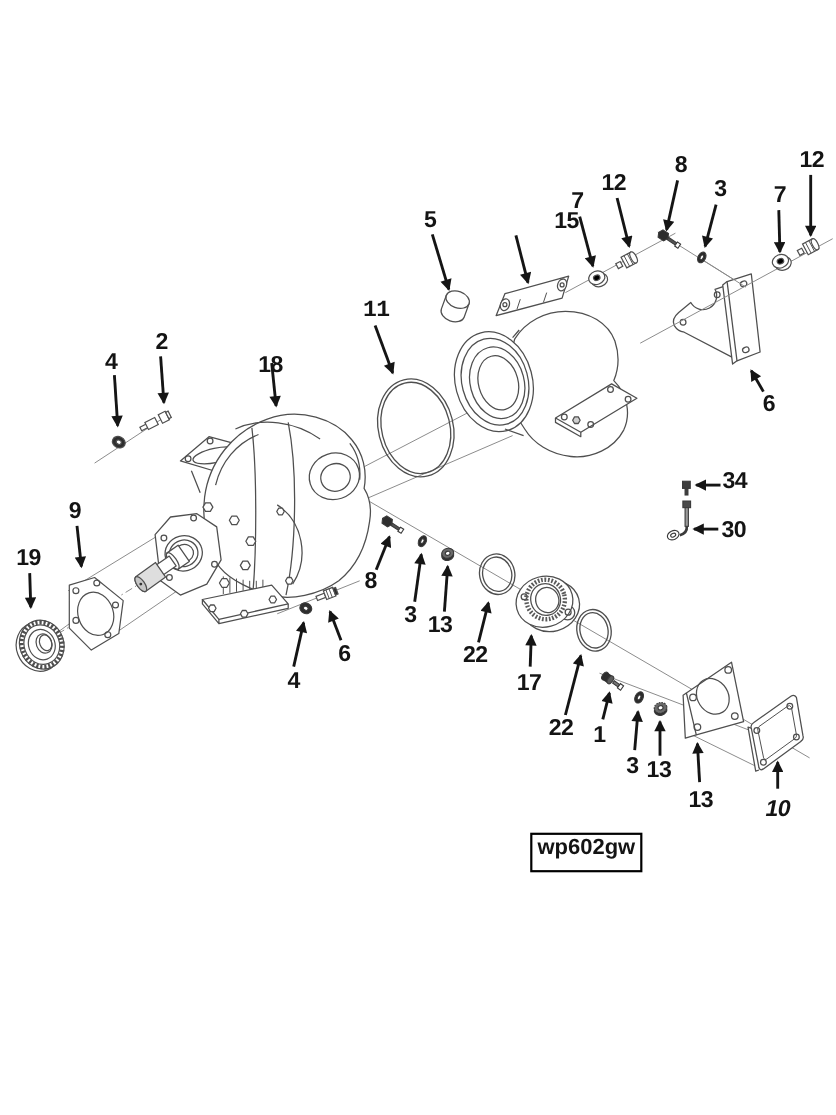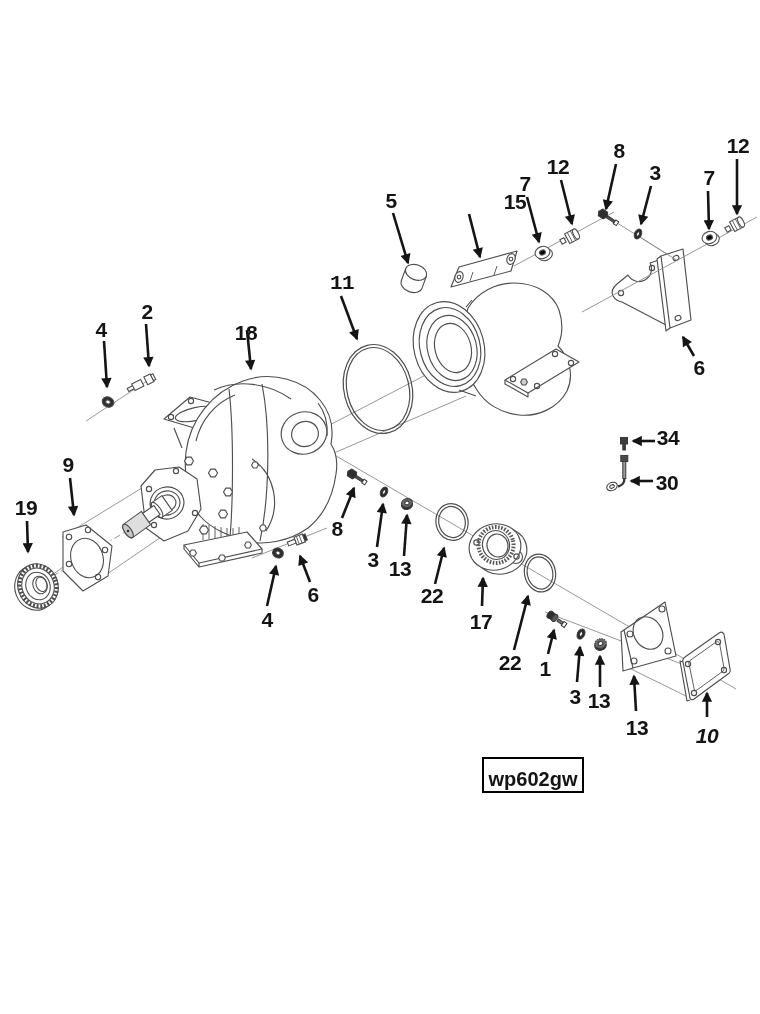--- a/index.html
+++ b/index.html
@@ -9,21 +9,21 @@
   }
   .stage svg{position:absolute;left:0;top:0;}
   .callout{
     position:absolute;transform:translate(-50%,-50%);
     font-weight:bold;font-size:21px;line-height:1;color:#141414;
     letter-spacing:-0.5px;white-space:nowrap;user-select:none;
   }
   .caption-box{
     position:absolute;left:482px;top:757px;width:98px;height:32px;
     border:2.5px solid #000;background:#fff;
-    display:flex;align-items:flex-end;justify-content:center;
+    display:flex;align-items:flex-start;justify-content:center;
     font-weight:bold;font-size:20px;color:#141414;
   }
 </style>
 </head>
 <body>
 
 <div class="stage">
 
 <svg width="760" height="1014" viewBox="0 0 760 1014">
   <defs>

